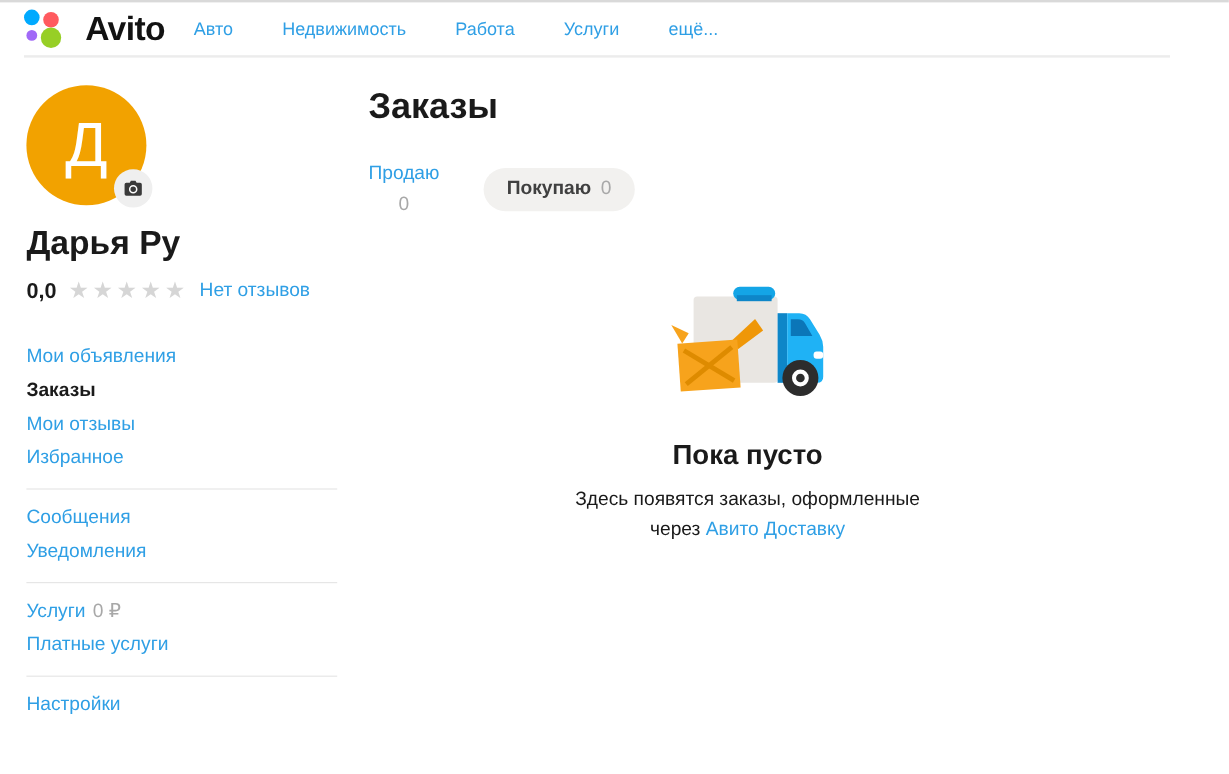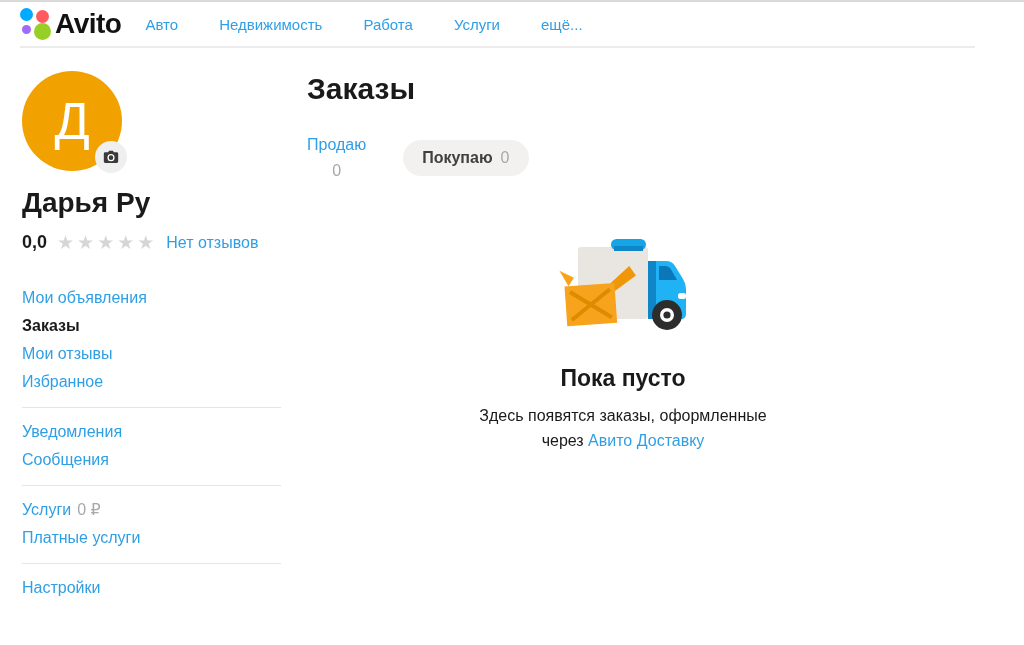--- a/index.html
+++ b/index.html
@@ -24,21 +24,21 @@
   }
   .logo { display: flex; align-items: center; cursor: pointer; }
   .logo-dots { position: relative; width: 35px; height: 34px; }
   .logo-dots span { position: absolute; border-radius: 50%; }
   .dot-blue   { width: 13px; height: 13px; left: 0;    top: 1px;  }
   .dot-red    { width: 13px; height: 13px; left: 16px; top: 3px;  }
   .dot-purple { width: 9px;  height: 9px;  left: 2px;  top: 18px; }
   .dot-green  { width: 17px; height: 17px; left: 14px; top: 16px; }
   .logo-text {
     font-size: 28px; font-weight: 700; color: #121212;
-    letter-spacing: -0.5px; margin-left: 0; line-height: 1;
+    letter-spacing: -0.5px; margin-left: 16px; line-height: 1;
   }
   .top-nav { display: flex; margin-left: 24px; gap: 41px; }
   .top-nav a { font-size: 15px; }
 
   
   .layout { display: flex; padding-left: 22px; }
 
   
   .sidebar { width: 285px; flex: 0 0 285px; }
   .avatar-wrap { position: relative; width: 100px; height: 100px; margin-top: 23px; }
@@ -129,22 +129,22 @@
       <span class="stars"><span>★</span><span>★</span><span>★</span><span>★</span><span>★</span></span>
       <a class="reviews-link link">Нет отзывов</a>
     </div>
 
     <nav class="side-menu">
       <a class="item link">Мои объявления</a>
       <a class="item active">Заказы</a>
       <a class="item link">Мои отзывы</a>
       <a class="item link">Избранное</a>
       <hr class="menu-divider">
+      <a class="item link">Сообщения</a>
       <a class="item link">Уведомления</a>
-      <a class="item link">Сообщения</a>
       <hr class="menu-divider">
       <a class="item link"><span>Услуги</span><span class="suffix">0 ₽</span></a>
       <a class="item link">Платные услуги</a>
       <hr class="menu-divider">
       <a class="item link">Настройки</a>
     </nav>
   </aside>
 
   <main class="main">
     <h1 class="page-title">Заказы</h1>

